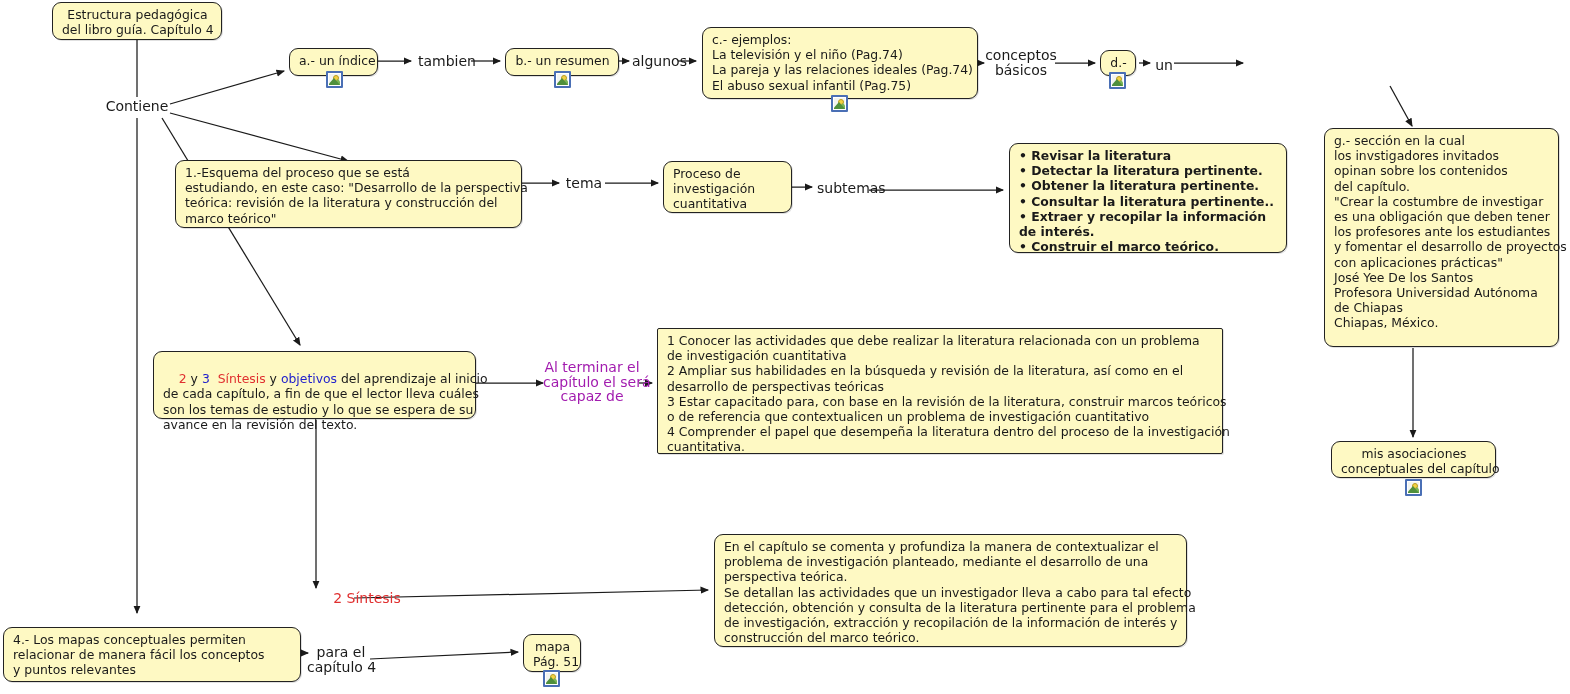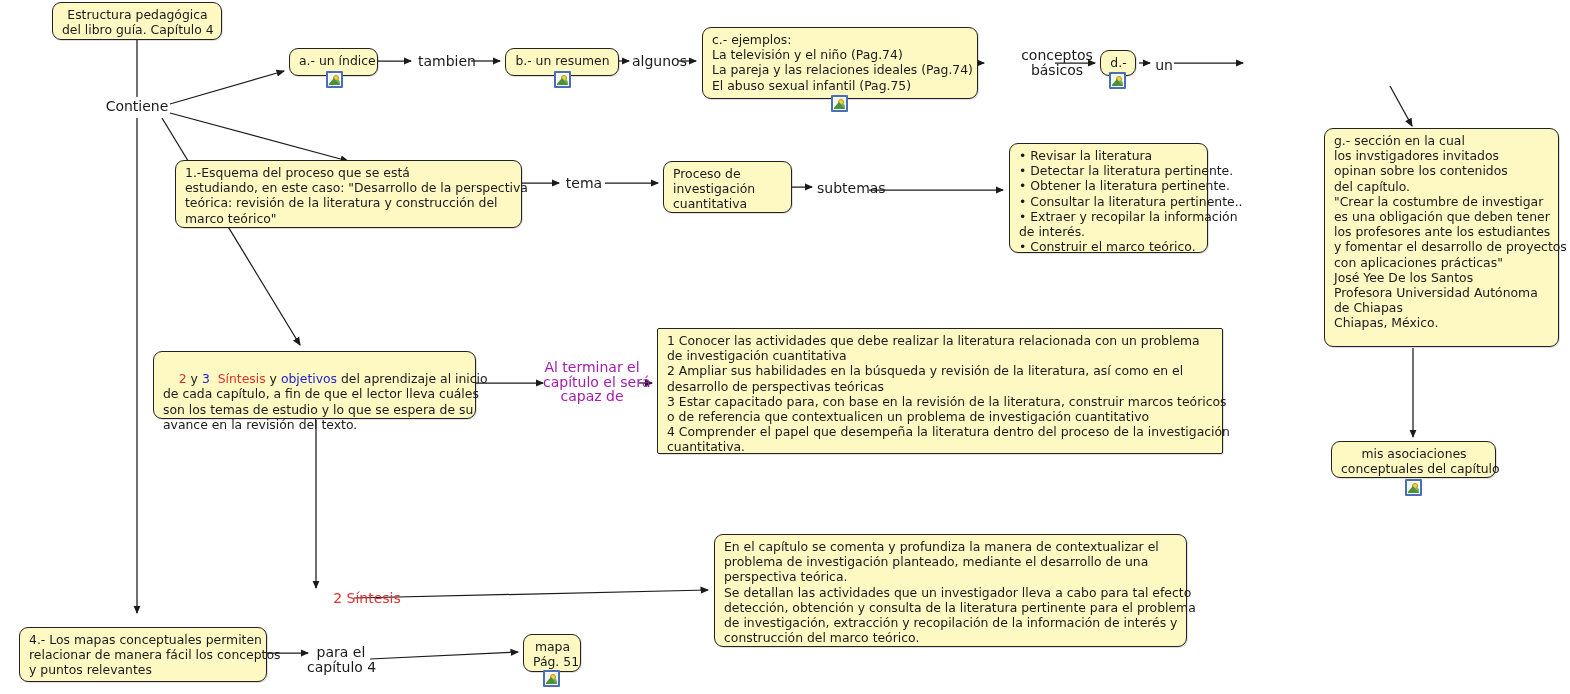--- a/index.html
+++ b/index.html
@@ -223,21 +223,21 @@
 
   <div class="node" style="left:175px;top:160px;width:347px;height:68px;">1.-Esquema del proceso que se está
 estudiando, en este caso: "Desarrollo de la perspectiva
 teórica: revisión de la literatura y construcción del
 marco teórico"</div>
 
   <div class="node" style="left:663px;top:161px;width:129px;height:52px;">Proceso de
 investigación
 cuantitativa</div>
 
-  <div class="node" style="left:1009px;top:143px;width:199px;height:110px;">• Revisar la literatura
+  <div class="node" style="left:1009px;top:143px;width:278px;height:110px;font-weight:bold;">• Revisar la literatura
 • Detectar la literatura pertinente.
 • Obtener la literatura pertinente.
 • Consultar la literatura pertinente..
 • Extraer y recopilar la información
 de interés.
 • Construir el marco teórico.</div>
 
   <div class="node" style="left:153px;top:351px;width:323px;height:68px;">
     <span class="t-red">2</span><span> y </span><span class="t-blue">3</span><span>  </span><span class="t-red">Síntesis</span><span> y </span><span class="t-blue">objetivos</span><span> del aprendizaje al inicio
 de cada capítulo, a fin de que el lector lleva cuáles
@@ -255,41 +255,41 @@
 cuantitativa.</div>
 
   <div class="node" style="left:714px;top:534px;width:473px;height:113px;">En el capítulo se comenta y profundiza la manera de contextualizar el
 problema de investigación planteado, mediante el desarrollo de una
 perspectiva teórica.
 Se detallan las actividades que un investigador lleva a cabo para tal efecto
 detección, obtención y consulta de la literatura pertinente para el problema
 de investigación, extracción y recopilación de la información de interés y
 construcción del marco teórico.</div>
 
-  <div class="node" style="left:19px;top:627px;width:248px;height:55px;">4.- Los mapas conceptuales permiten
+  <div class="node" style="left:3px;top:627px;width:298px;height:55px;">4.- Los mapas conceptuales permiten
 relacionar de manera fácil los conceptos
 y puntos relevantes</div>
 
   <div class="node center" style="left:523px;top:634px;width:58px;height:38px;">mapa
 Pág. 51</div>
   <span class="picicon" style="left:543px;top:670px;">
     <span class="inner">
         <span class="sun"></span>
         <span class="hill2"></span>
         <span class="hill"></span>
       </span>
   </span>
 
   <div class="lbl" style="left:103px;top:99px;width:68px;">Contiene</div>
 
   <div class="lbl" style="left:418px;top:54px;width:56px;">tambien</div>
 
   <div class="lbl" style="left:632px;top:54px;width:50px;">algunos</div>
 
-  <div class="lbl" style="left:985px;top:48px;width:72px;margin-left:36px;">conceptos
+  <div class="lbl" style="left:985px;top:48px;width:72px;">conceptos
 básicos</div>
 
   <div class="lbl" style="left:1152px;top:58px;width:24px;">un</div>
 
   <div class="lbl" style="left:564px;top:176px;width:40px;">tema</div>
 
   <div class="lbl" style="left:817px;top:181px;width:58px;">subtemas</div>
 
   <div class="lbl blue" style="left:543px;top:360px;width:98px;">Al terminar el
 capítulo el será

